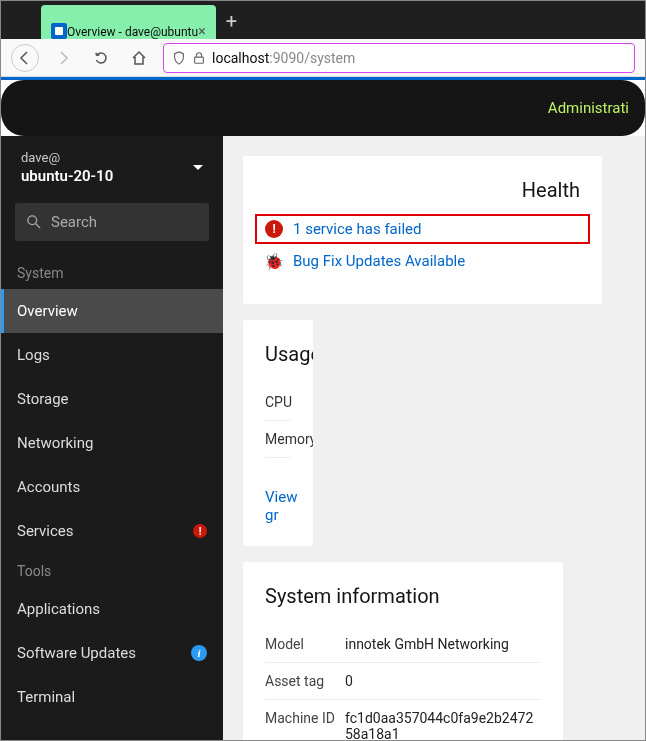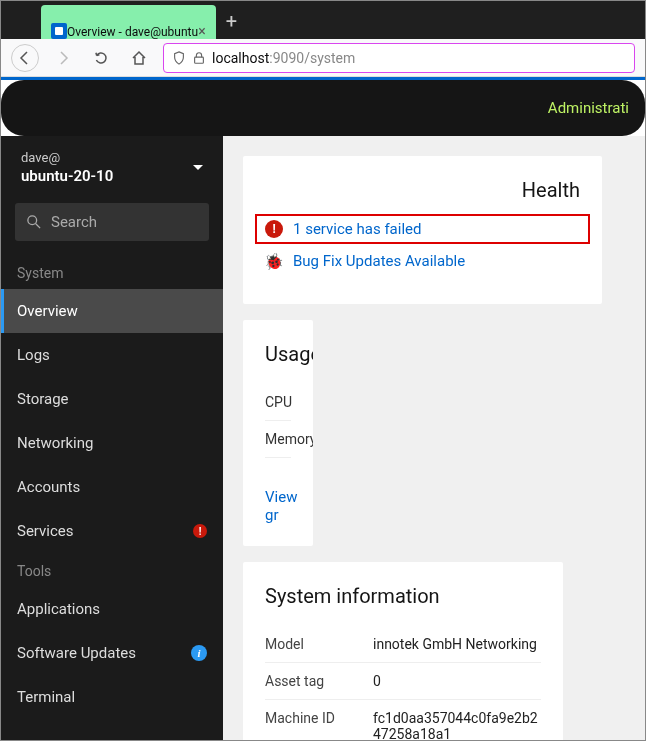--- a/index.html
+++ b/index.html
@@ -56,21 +56,21 @@
     .card.sysinfo { width: 320px; }
     .card h2 { font-size: 20px; font-weight: 400; color: #151515; margin-bottom: 18px; }
     
     .health-item { display: flex; align-items: center; gap: 10px; margin-bottom: 12px; font-size: 15px; }
     .health-item.highlighted { border: 2px solid #d00; padding: 4px 8px; margin: -6px -10px 8px; }
     .health-link { color: #0066cc; cursor: pointer; }
     .error-icon { width: 18px; height: 18px; background: #c9190b; border-radius: 50%; display: flex; align-items: center; justify-content: center; flex-shrink: 0; }
     .error-icon::before { content: "!"; color: #fff; font-size: 12px; font-weight: bold; }
     .bug-icon { width: 18px; height: 18px; display: flex; align-items: center; justify-content: center; flex-shrink: 0; font-size: 16px; }
     
-    .info-row { display: flex; padding: 10px 0; border-bottom: 1px solid #eee; font-size: 14px; color: #333; gap: 28px; }
+    .info-row { display: flex; padding: 10px 0; border-bottom: 1px solid #eee; font-size: 14px; color: #333; }
     .info-row:last-of-type { border-bottom: none; }
     .info-label { width: 80px; color: #444; flex-shrink: 0; }
     .info-value { color: #222; word-break: break-all; }
     .card-link { color: #0066cc; font-size: 15px; cursor: pointer; margin-top: 30px; display: block; }
     
     .usage-row { padding: 10px 0; border-bottom: 1px solid #eee; font-size: 14px; color: #333; white-space: nowrap; }
   </style>
 </head>
 <body>
 

